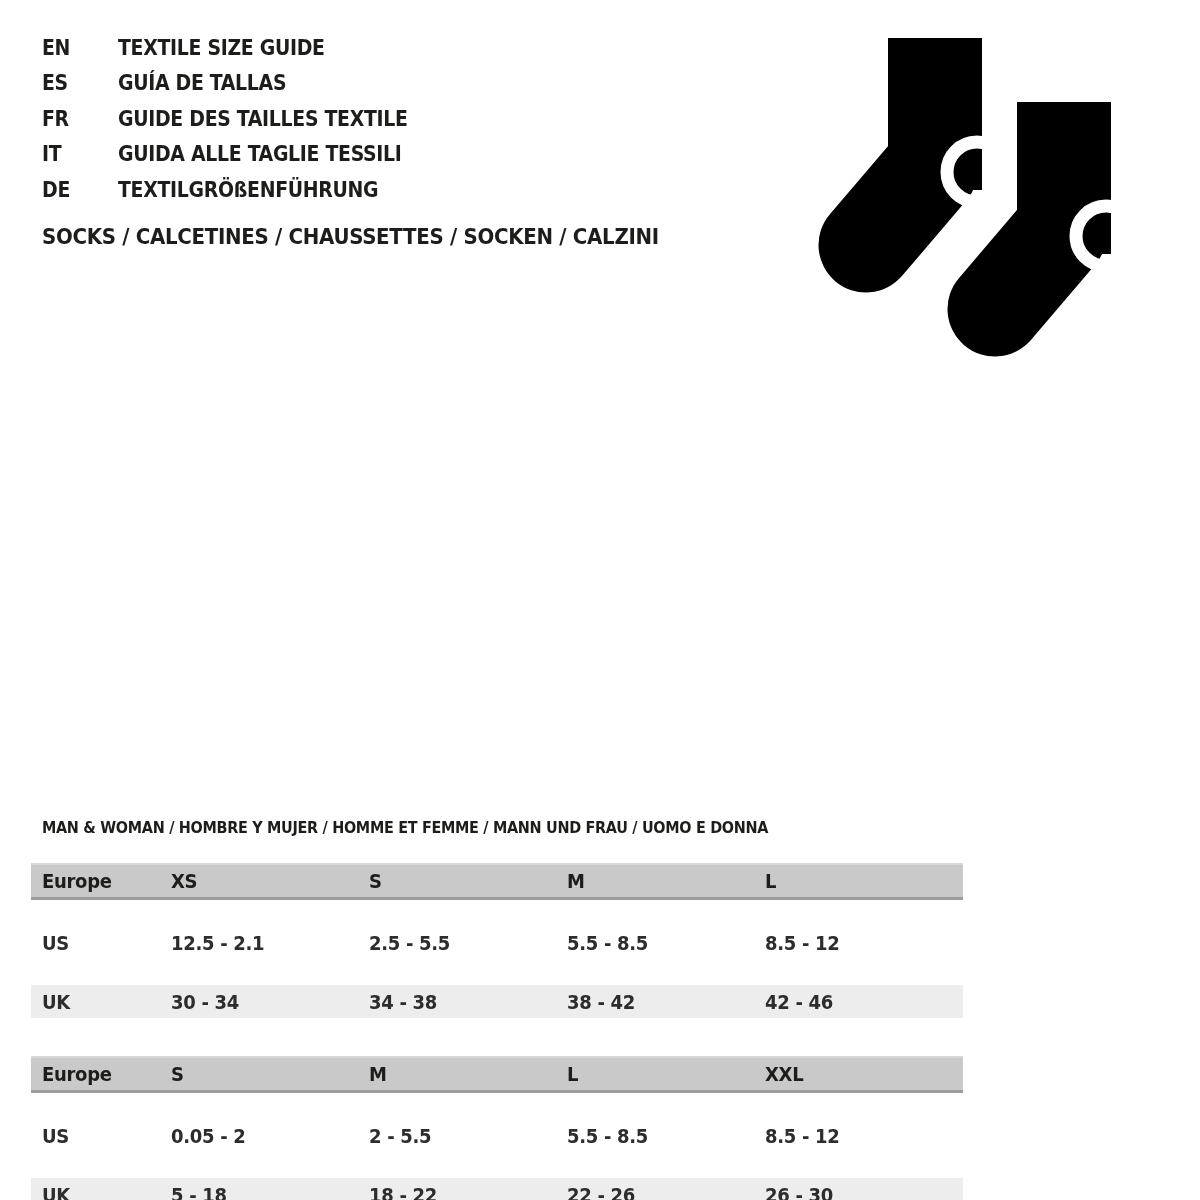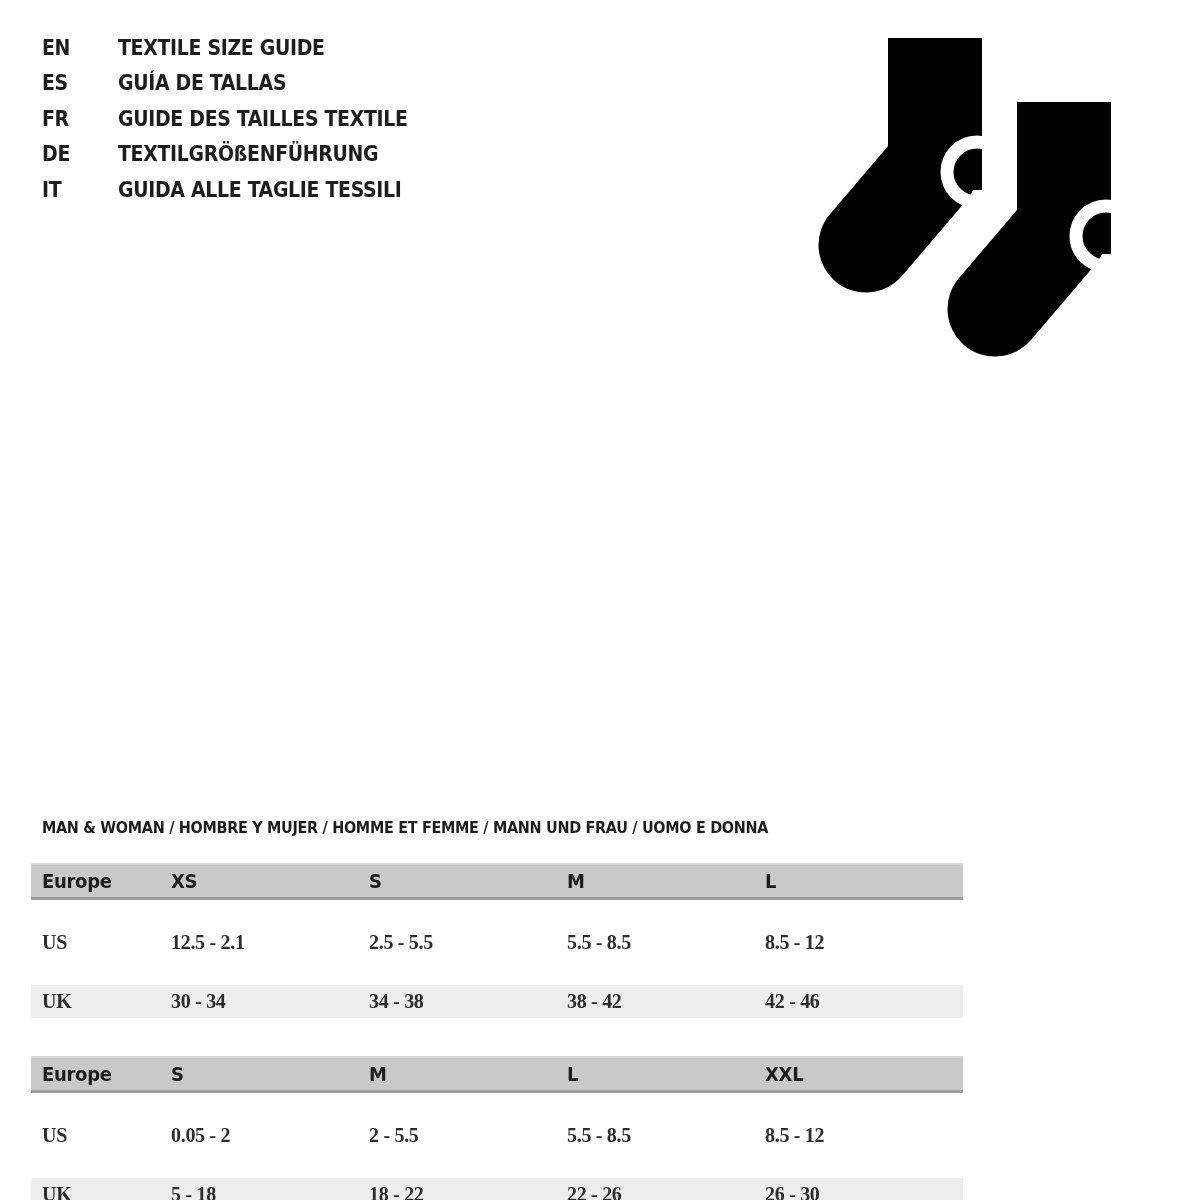--- a/index.html
+++ b/index.html
@@ -44,21 +44,21 @@
     grid-template-columns: 140px 1fr 1fr 1fr 1fr;
     align-items: center;
     margin-top: 26px;
   }
   .thead {
     height: 32px;
     background: var(--header_bg, #c9c9c9);
     border-top: 2px solid #d8d8d8;
     border-bottom: 3px solid var(--header_border, #9c9c9c);
   }
-  .trow { height: 33px; font-family: Liberation Serif, serif; }
+  .trow { height: 33px; }
   .tbody div.trow:nth-of-type(2) { background: var(--row_alt_bg, #ededed); }
   .tcell {
     font-weight: bold; font-size: 20px; letter-spacing: -0.3px;
     color: var(--table_text, #2d2d2d); white-space: nowrap;
   }
   .thead .tcell { color: var(--text, #1d1d1b); }
   .tcell:first-child { text-align: left; padding-left: 11px; }
 </style>
 </head>
 <body>
@@ -76,31 +76,32 @@
         <span class="lang-code">ES</span>
         <span class="lang-label">GUÍA DE TALLAS</span>
       </div>
 
       <div class="lang-row">
         <span class="lang-code">FR</span>
         <span class="lang-label">GUIDE DES TAILLES TEXTILE</span>
       </div>
 
       <div class="lang-row">
+        <span class="lang-code">IT</span>
+        <span class="lang-label">GUIDA ALLE TAGLIE TESSILI</span>
+      </div>
+
+      <div class="lang-row">
         <span class="lang-code">DE</span>
         <span class="lang-label">TEXTILGRÖßENFÜHRUNG</span>
       </div>
 
-      <div class="lang-row">
-        <span class="lang-code">IT</span>
-        <span class="lang-label">GUIDA ALLE TAGLIE TESSILI</span>
-      </div>
-
   </div>
 
+  <div class="category">SOCKS / CALCETINES / CHAUSSETTES / SOCKEN / CALZINI</div>
 
   <div class="socks-icon">
     <svg width="325" height="330" viewBox="0 0 325 330" aria-hidden="true">
       <defs>
         <g id="sock">
           <rect x="83" y="8" width="94" height="152" fill="var(--icon, #000)"></rect>
           <line x1="125" y1="140" x2="61" y2="215" stroke="var(--icon, #000)" stroke-width="95" stroke-linecap="round"></line>
           <circle cx="172" cy="142" r="30" fill="none" stroke="var(--page_bg, #fff)" stroke-width="13"></circle>
         </g>
       </defs>

